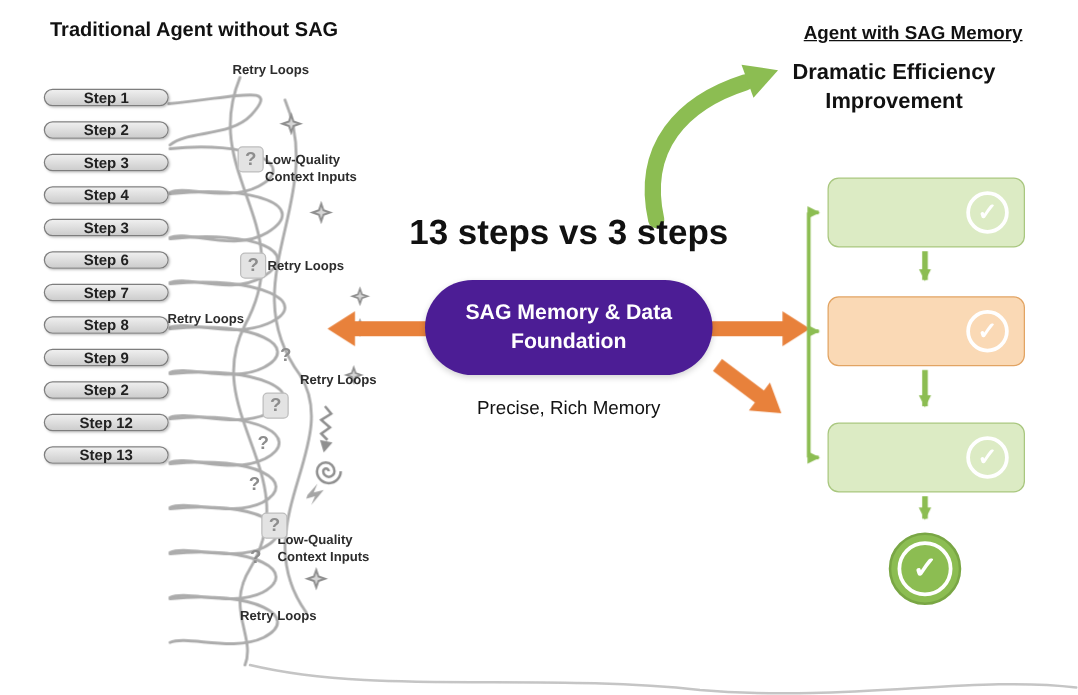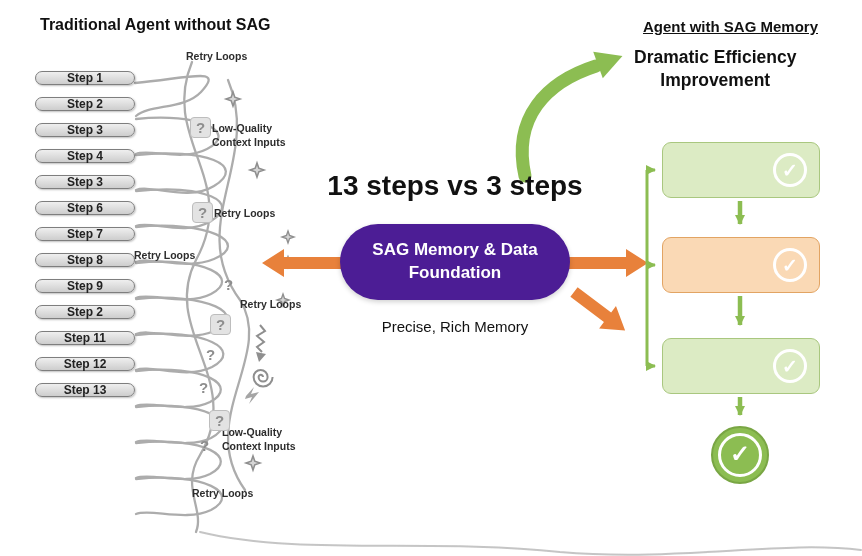--- a/index.html
+++ b/index.html
@@ -121,21 +121,20 @@
       <div class="step-box">Step 1</div>
       <div class="step-box">Step 2</div>
       <div class="step-box">Step 3</div>
       <div class="step-box">Step 4</div>
       <div class="step-box">Step 3</div>
       <div class="step-box">Step 6</div>
       <div class="step-box">Step 7</div>
       <div class="step-box">Step 8</div>
       <div class="step-box">Step 9</div>
       <div class="step-box">Step 2</div>
-      <div class="step-box">Step 11</div>
       <div class="step-box">Step 12</div>
       <div class="step-box">Step 13</div>
     </div>
   <div class="annots">
       <div class="chaos-label" style="left: 186px; top: 50px;">Retry Loops</div>
       <div class="chaos-label" style="left: 212px; top: 122px;">Low-Quality
 Context Inputs</div>
       <div class="chaos-label" style="left: 214px; top: 207px;">Retry Loops</div>
       <div class="chaos-label" style="left: 134px; top: 249px;">Retry Loops</div>
       <div class="chaos-label" style="left: 240px; top: 298px;">Retry Loops</div>

